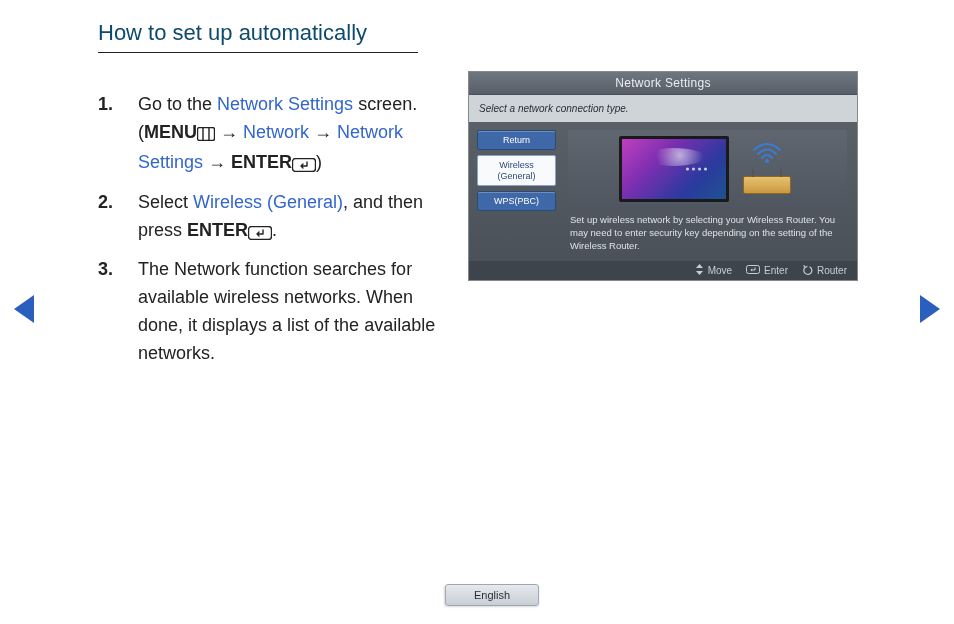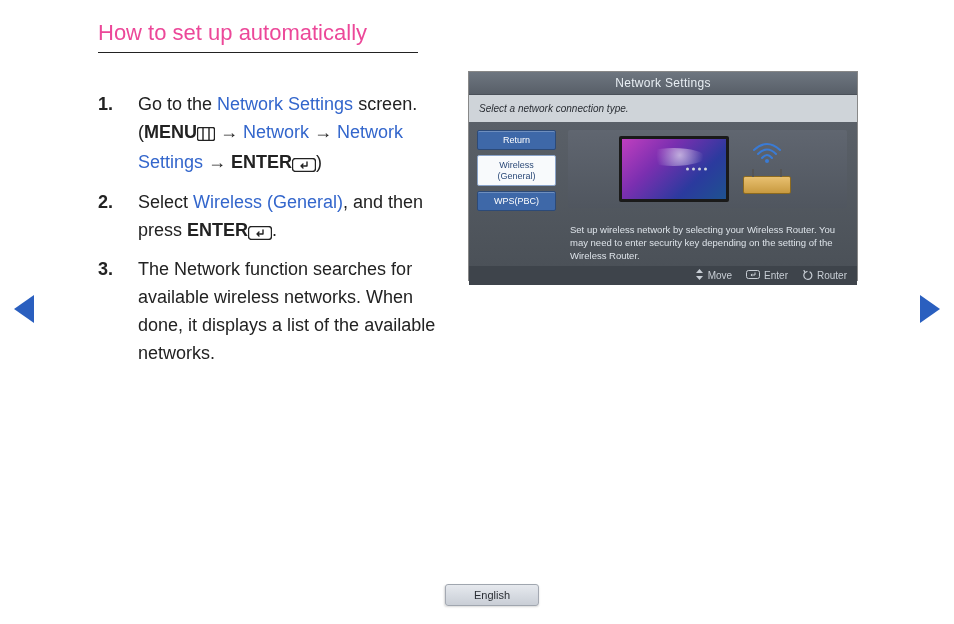--- a/index.html
+++ b/index.html
@@ -13,21 +13,21 @@
   }
   .page {
     position: absolute;
     left: 98px;
     top: 20px;
     width: 760px;
   }
   .title {
     font-size: 22px;
     font-weight: 400;
-    color: #ec4899;
+    color: #0c4a6e;
     padding-bottom: 6px;
     border-bottom: 1px solid #222;
     width: 320px;
     margin-bottom: 18px;
   }
   .content {
     display: flex;
     gap: 20px;
   }
   .instructions {
@@ -121,21 +121,21 @@
   .tv-menu-item.selected {
     background: #f8fafc;
     color: #2c4a78;
     border: 1px solid #8aa3c8;
   }
   .tv-right {
     flex: 1;
     display: flex;
     flex-direction: column;
     padding: 8px 10px 4px 4px;
-    gap: 16px;
+    gap: 6px;
   }
   .tv-preview {
     height: 78px;
     display: flex;
     gap: 8px;
     align-items: center;
     justify-content: center;
     background: linear-gradient(#606670, #50565f);
     border-radius: 2px;
     position: relative;

